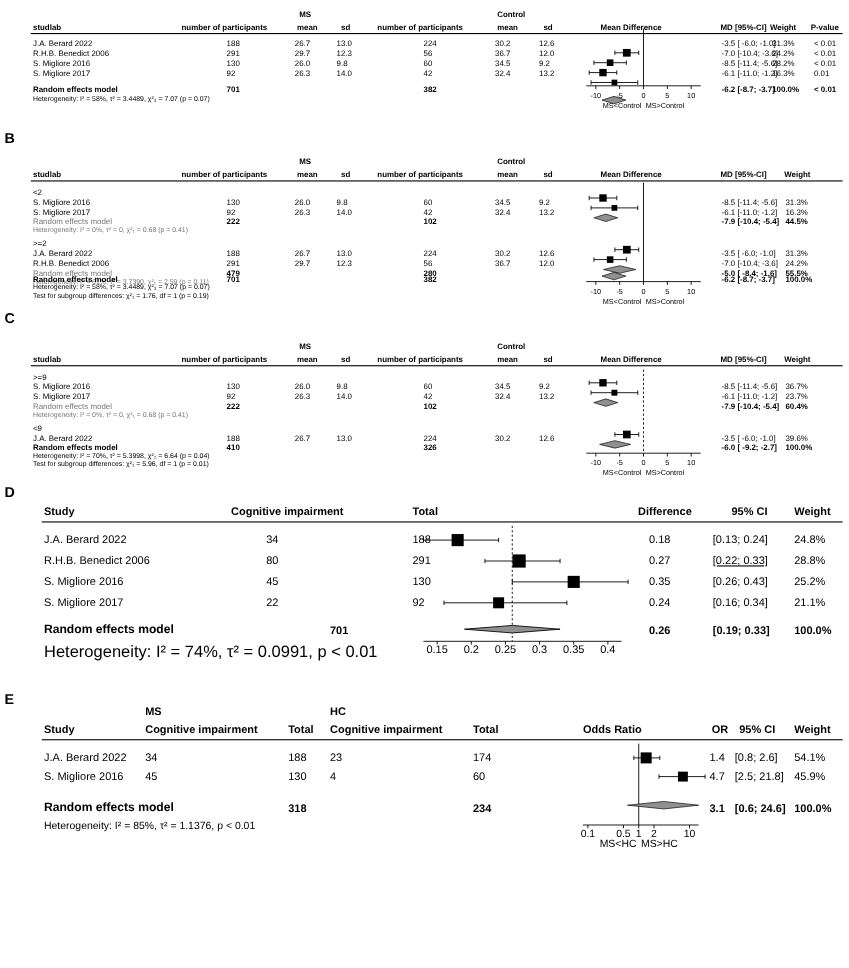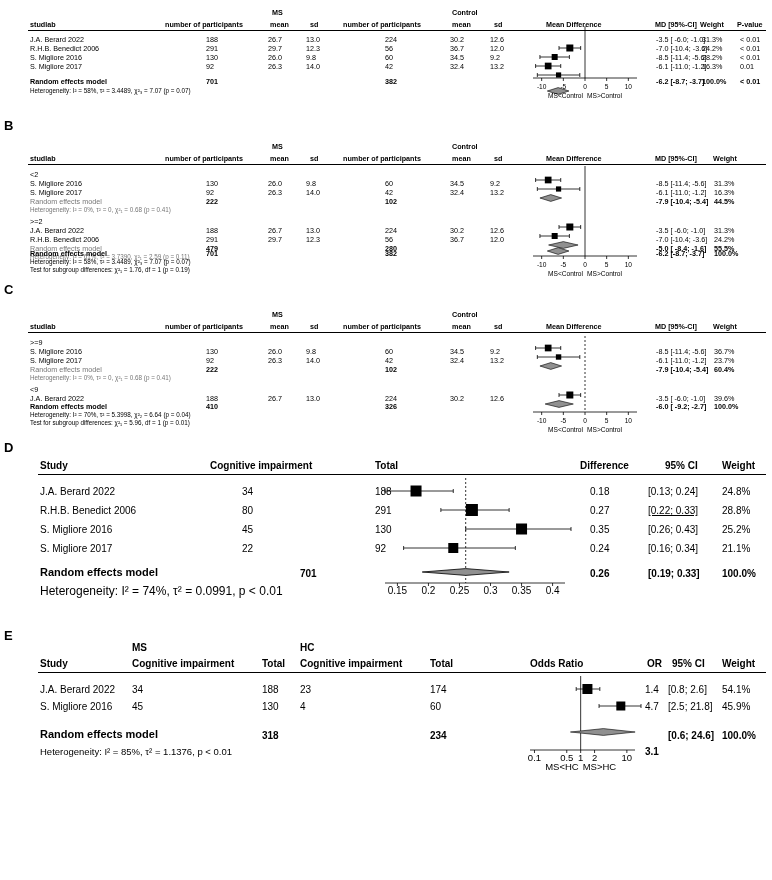--- a/index.html
+++ b/index.html
@@ -408,21 +408,21 @@
       <div class="cell" style="left: 590px; top: 103px;">0.24</div>
       <div class="cell" style="left: 648px; top: 103px;">[0.16; 0.34]</div>
       <div class="cell" style="left: 722px; top: 103px;">21.1%</div>
     </div>
 
   <div class="cell b" style="left:40px; top:126px; font-size:11px;">Random effects model</div>
   <div class="cell b" style="left:300px; top:128px;">701</div>
   <div class="cell b" style="left:590px; top:128px;">0.26</div>
   <div class="cell b" style="left:648px; top:128px;">[0.19; 0.33]</div>
   <div class="cell b" style="left:722px; top:128px;">100.0%</div>
-  <div class="cell" style="left:40px; top:144px; font-size:12px;">Heterogeneity: I² = 74%, τ² = 0.0991, p &lt; 0.01</div>
+  <div class="cell" style="left:40px; top:144px; font-size:15px;">Heterogeneity: I² = 74%, τ² = 0.0991, p &lt; 0.01</div>
 
   <svg class="forest" style="left:370px; top:30px;" width="205" height="150" id="svgD">
       <line x1="95.68965517241381" x2="95.68965517241381" y1="8" y2="113" stroke="#000" stroke-width="0.8" stroke-dasharray="2,2"></line>
       <line x1="15" x2="83.27586206896551" y1="21" y2="21" stroke="#000" stroke-width="0.8"></line>
       <line x1="15" x2="15" y1="19" y2="23" stroke="#000" stroke-width="0.8"></line>
       <line x1="83.27586206896551" x2="83.27586206896551" y1="19" y2="23" stroke="#000" stroke-width="0.8"></line>
       <rect x="40.53448275862068" y="15.5" width="11" height="11" fill="#000"></rect>
       <line x1="70.86206896551724" x2="139.13793103448276" y1="40" y2="40" stroke="#000" stroke-width="0.8"></line>
       <line x1="70.86206896551724" x2="70.86206896551724" y1="38" y2="42" stroke="#000" stroke-width="0.8"></line>
       <line x1="139.13793103448276" x2="139.13793103448276" y1="38" y2="42" stroke="#000" stroke-width="0.8"></line>
@@ -484,21 +484,21 @@
       <div class="cell" style="left: 300px; top: 73px;">4</div>
       <div class="cell" style="left: 430px; top: 73px;">60</div>
       <div class="cell" style="left: 645px; top: 73px;">4.7</div>
       <div class="cell" style="left: 668px; top: 73px;">[2.5; 21.8]</div>
       <div class="cell" style="left: 722px; top: 73px;">45.9%</div>
     </div>
 
   <div class="cell b" style="left:40px; top:100px; font-size:11px;">Random effects model</div>
   <div class="cell b" style="left:262px; top:102px;">318</div>
   <div class="cell b" style="left:430px; top:102px;">234</div>
-  <div class="cell b" style="left:645px; top:118px;text-align:right;">3.1</div>
+  <div class="cell b" style="left:645px; top:102px;text-align:right;">3.1</div>
   <div class="cell b" style="left:668px; top:102px;">[0.6; 24.6]</div>
   <div class="cell b" style="left:722px; top:102px;">100.0%</div>
   <div class="cell" style="left:40px; top:118px; font-size:9.5px;">Heterogeneity: I² = 85%, τ² = 1.1376, p &lt; 0.01</div>
 
   <svg class="forest" style="left:520px; top:40px;" width="125" height="130" id="svgE">
       <line x1="60.671133703886575" x2="60.671133703886575" y1="8" y2="82" stroke="#000" stroke-width="0.8" stroke-dasharray=""></line>
       <line x1="56.19443081290791" x2="79.84059131592528" y1="21" y2="21" stroke="#000" stroke-width="0.8"></line>
       <line x1="56.19443081290791" x2="56.19443081290791" y1="19" y2="23" stroke="#000" stroke-width="0.8"></line>
       <line x1="79.84059131592528" x2="79.84059131592528" y1="19" y2="23" stroke="#000" stroke-width="0.8"></line>
       <rect x="62.42143513785109" y="16" width="10" height="10" fill="#000"></rect>

